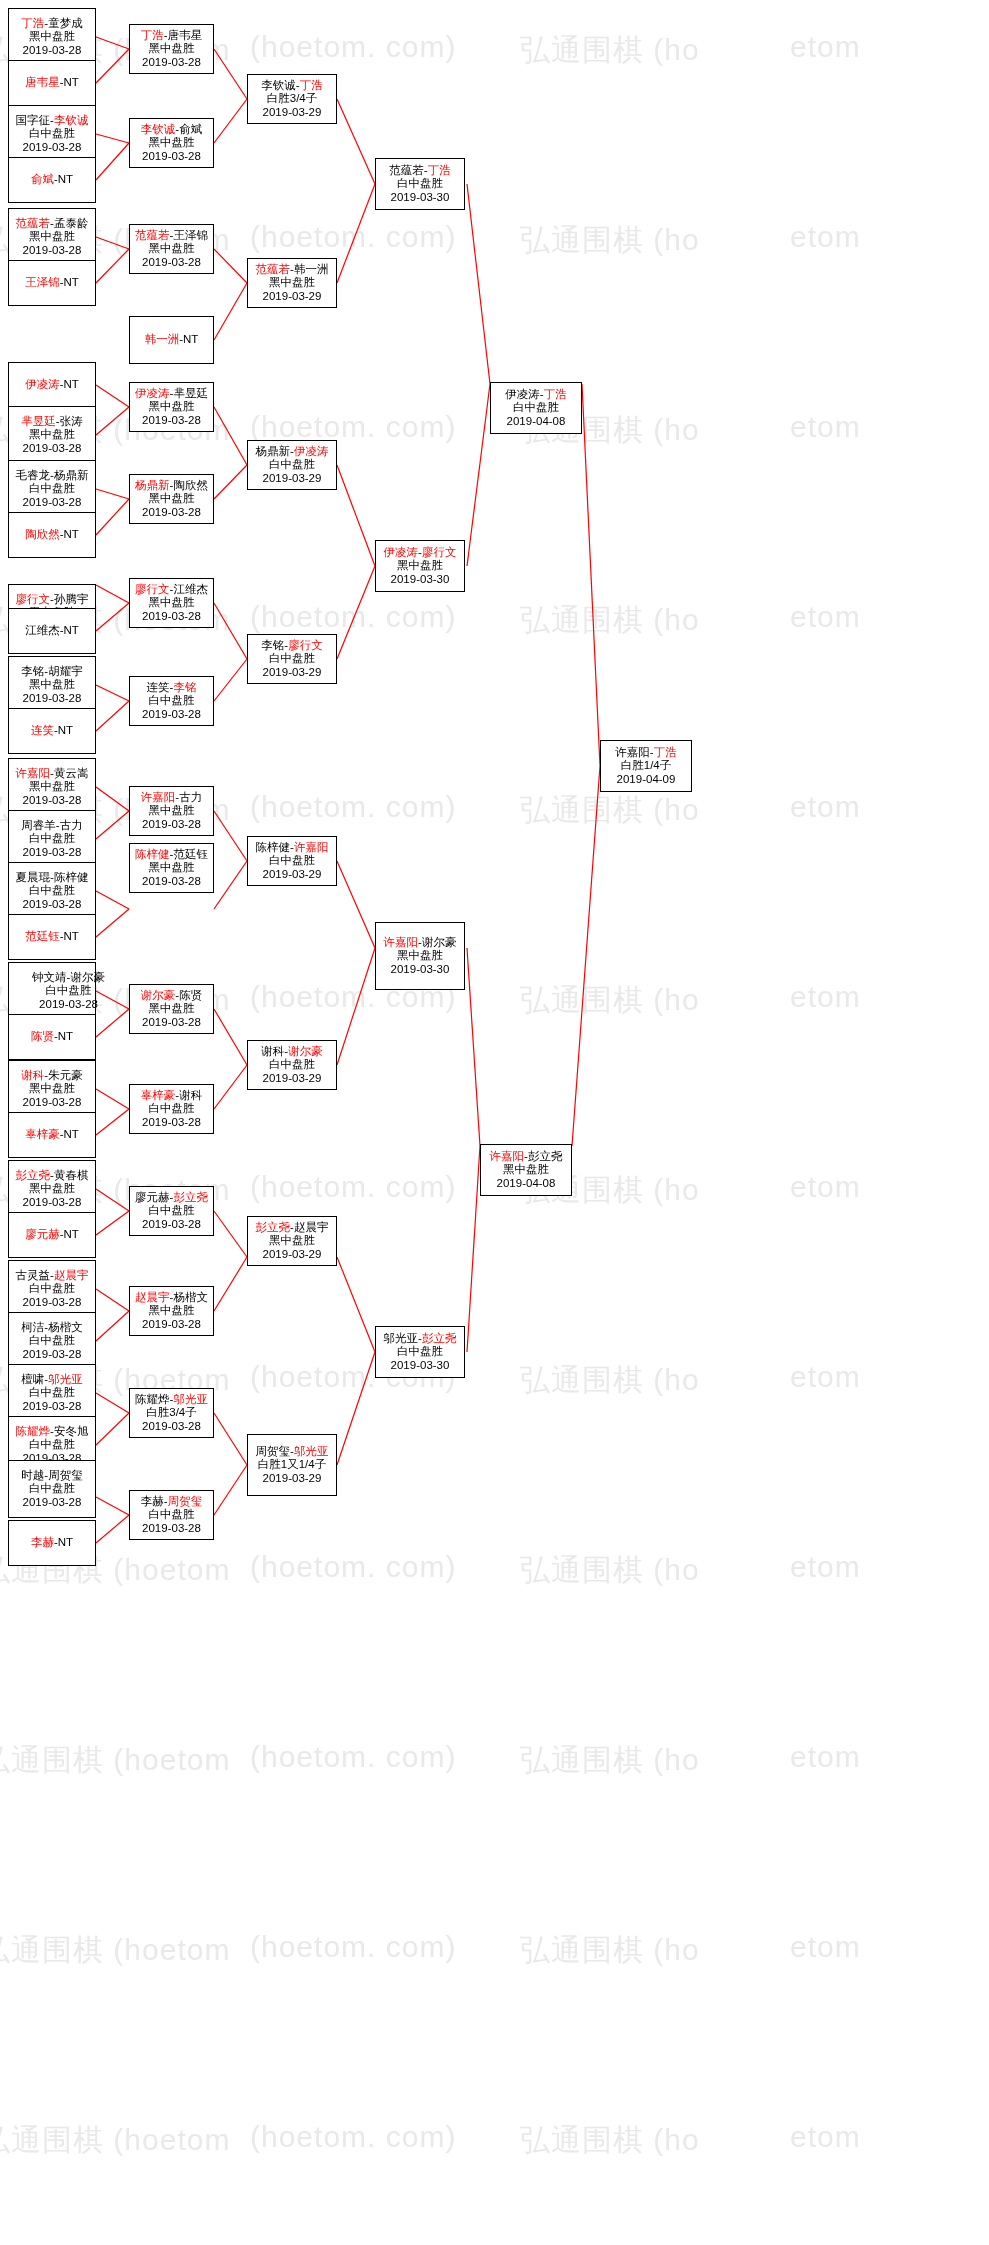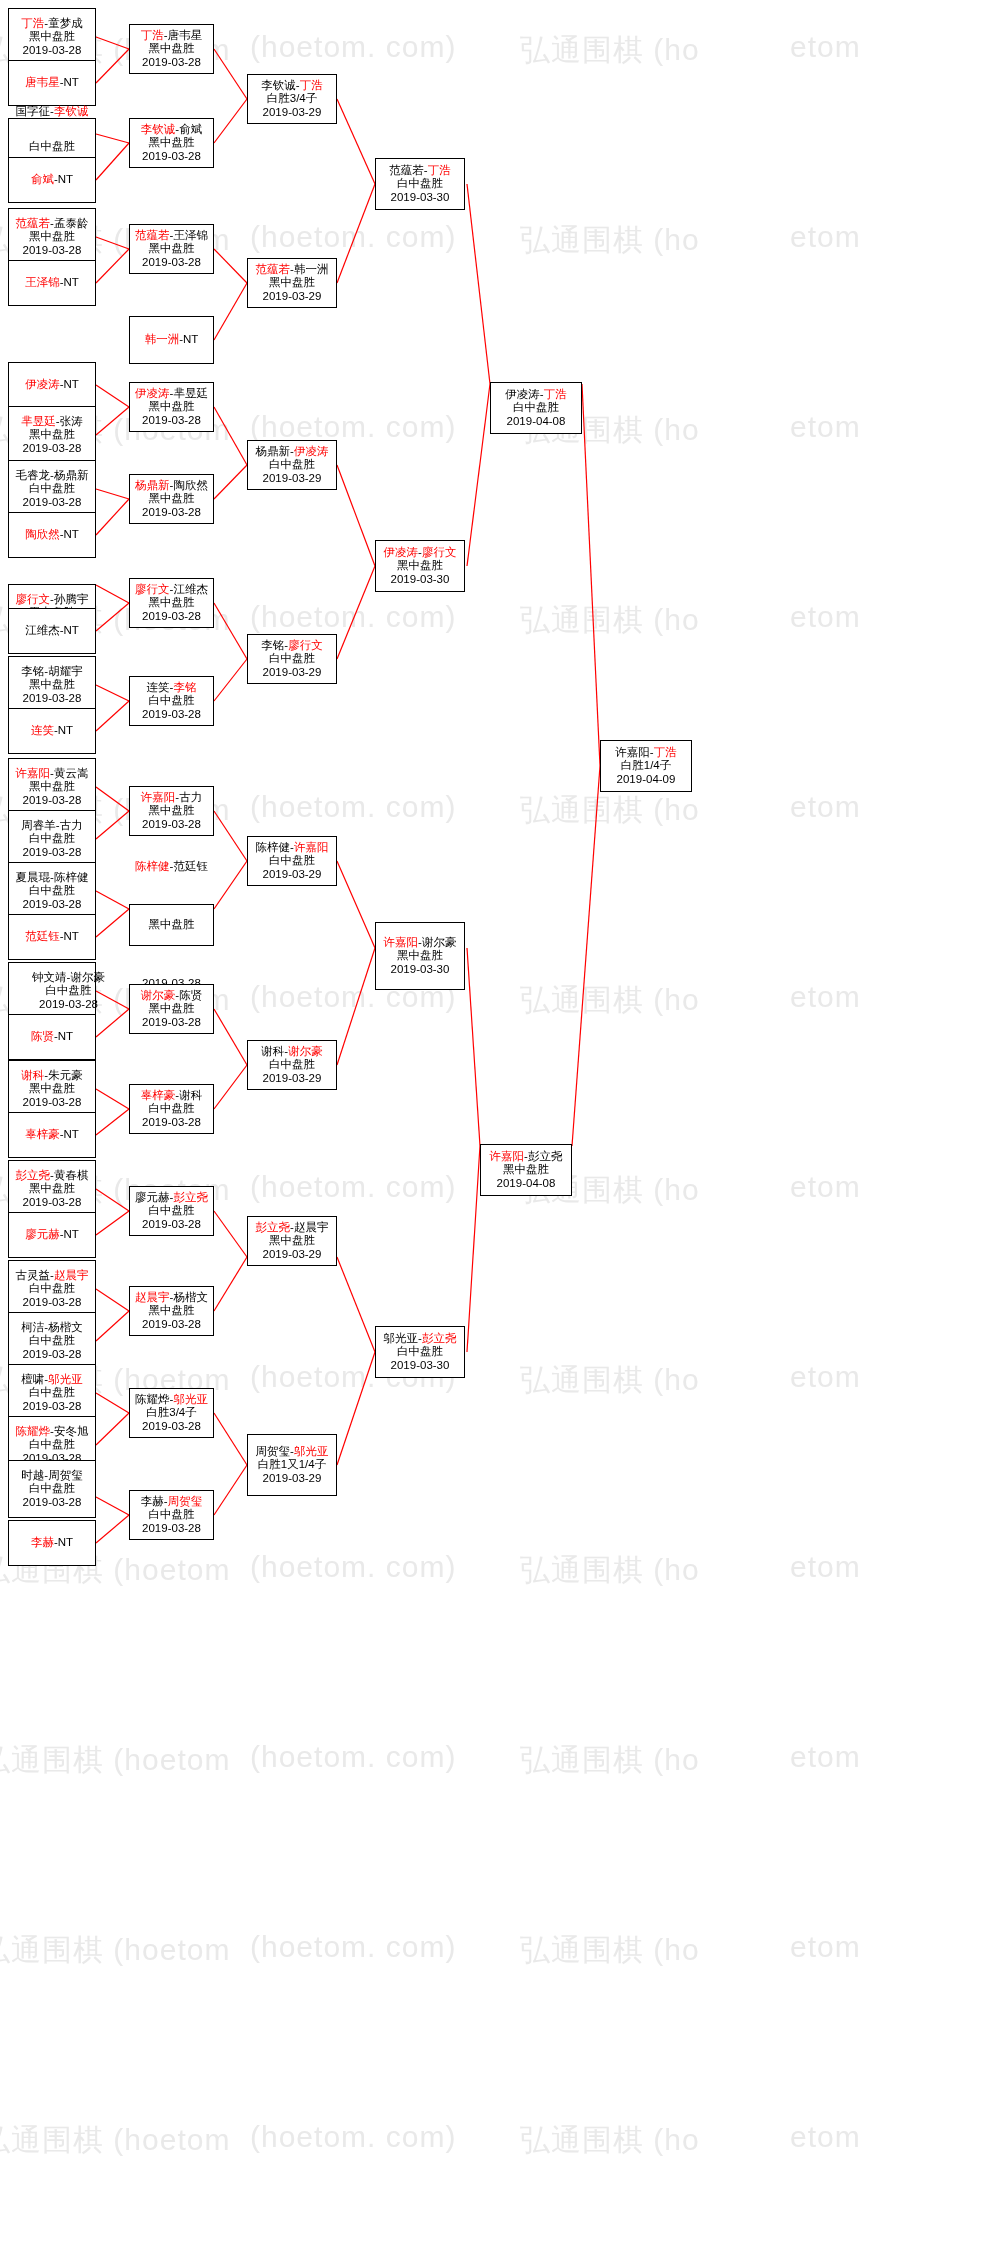--- a/index.html
+++ b/index.html
@@ -156,21 +156,21 @@
 
   <div id="boxes">
       <div class="box r1" style="left: 8px; top: 8px; height: 58px;">
         <div class="ln"><span class="r">丁浩</span><span>-</span><span>童梦成</span></div>
         <div class="ln res">黑中盘胜</div>
         <div class="ln date">2019-03-28</div>
       </div>
       <div class="box r1 bye" style="left: 8px; top: 60px; height: 46px;">
         <div class="ln"><span class="r">唐韦星</span><span>-</span><span>NT</span></div>
       </div>
-      <div class="box r1" style="left: 8px; top: 118px; height: 58px; gap: 22px;">
+      <div class="box r1" style="left: 8px; top: 105px; height: 58px;">
         <div class="ln"><span>国字征</span><span>-</span><span class="r">李钦诚</span></div>
         <div class="ln res">白中盘胜</div>
         <div class="ln date">2019-03-28</div>
       </div>
       <div class="box r1 bye" style="left: 8px; top: 157px; height: 46px;">
         <div class="ln"><span class="r">俞斌</span><span>-</span><span>NT</span></div>
       </div>
       <div class="box r1" style="left: 8px; top: 208px; height: 58px;">
         <div class="ln"><span class="r">范蕴若</span><span>-</span><span>孟泰龄</span></div>
         <div class="ln res">黑中盘胜</div>
@@ -317,21 +317,21 @@
       <div class="box r2" style="left: 129px; top: 676px; height: 50px;">
         <div class="ln"><span>连笑</span><span>-</span><span class="r">李铭</span></div>
         <div class="ln res">白中盘胜</div>
         <div class="ln date">2019-03-28</div>
       </div>
       <div class="box r2" style="left: 129px; top: 786px; height: 50px;">
         <div class="ln"><span class="r">许嘉阳</span><span>-</span><span>古力</span></div>
         <div class="ln res">黑中盘胜</div>
         <div class="ln date">2019-03-28</div>
       </div>
-      <div class="box r2" style="left: 129px; top: 904px; height: 42px; gap: 45px;">
+      <div class="box r2" style="left: 129px; top: 843px; height: 50px;">
         <div class="ln"><span class="r">陈梓健</span><span>-</span><span>范廷钰</span></div>
         <div class="ln res">黑中盘胜</div>
         <div class="ln date">2019-03-28</div>
       </div>
       <div class="box r2" style="left: 129px; top: 984px; height: 50px;">
         <div class="ln"><span class="r">谢尔豪</span><span>-</span><span>陈贤</span></div>
         <div class="ln res">黑中盘胜</div>
         <div class="ln date">2019-03-28</div>
       </div>
       <div class="box r2" style="left: 129px; top: 1084px; height: 50px;">

